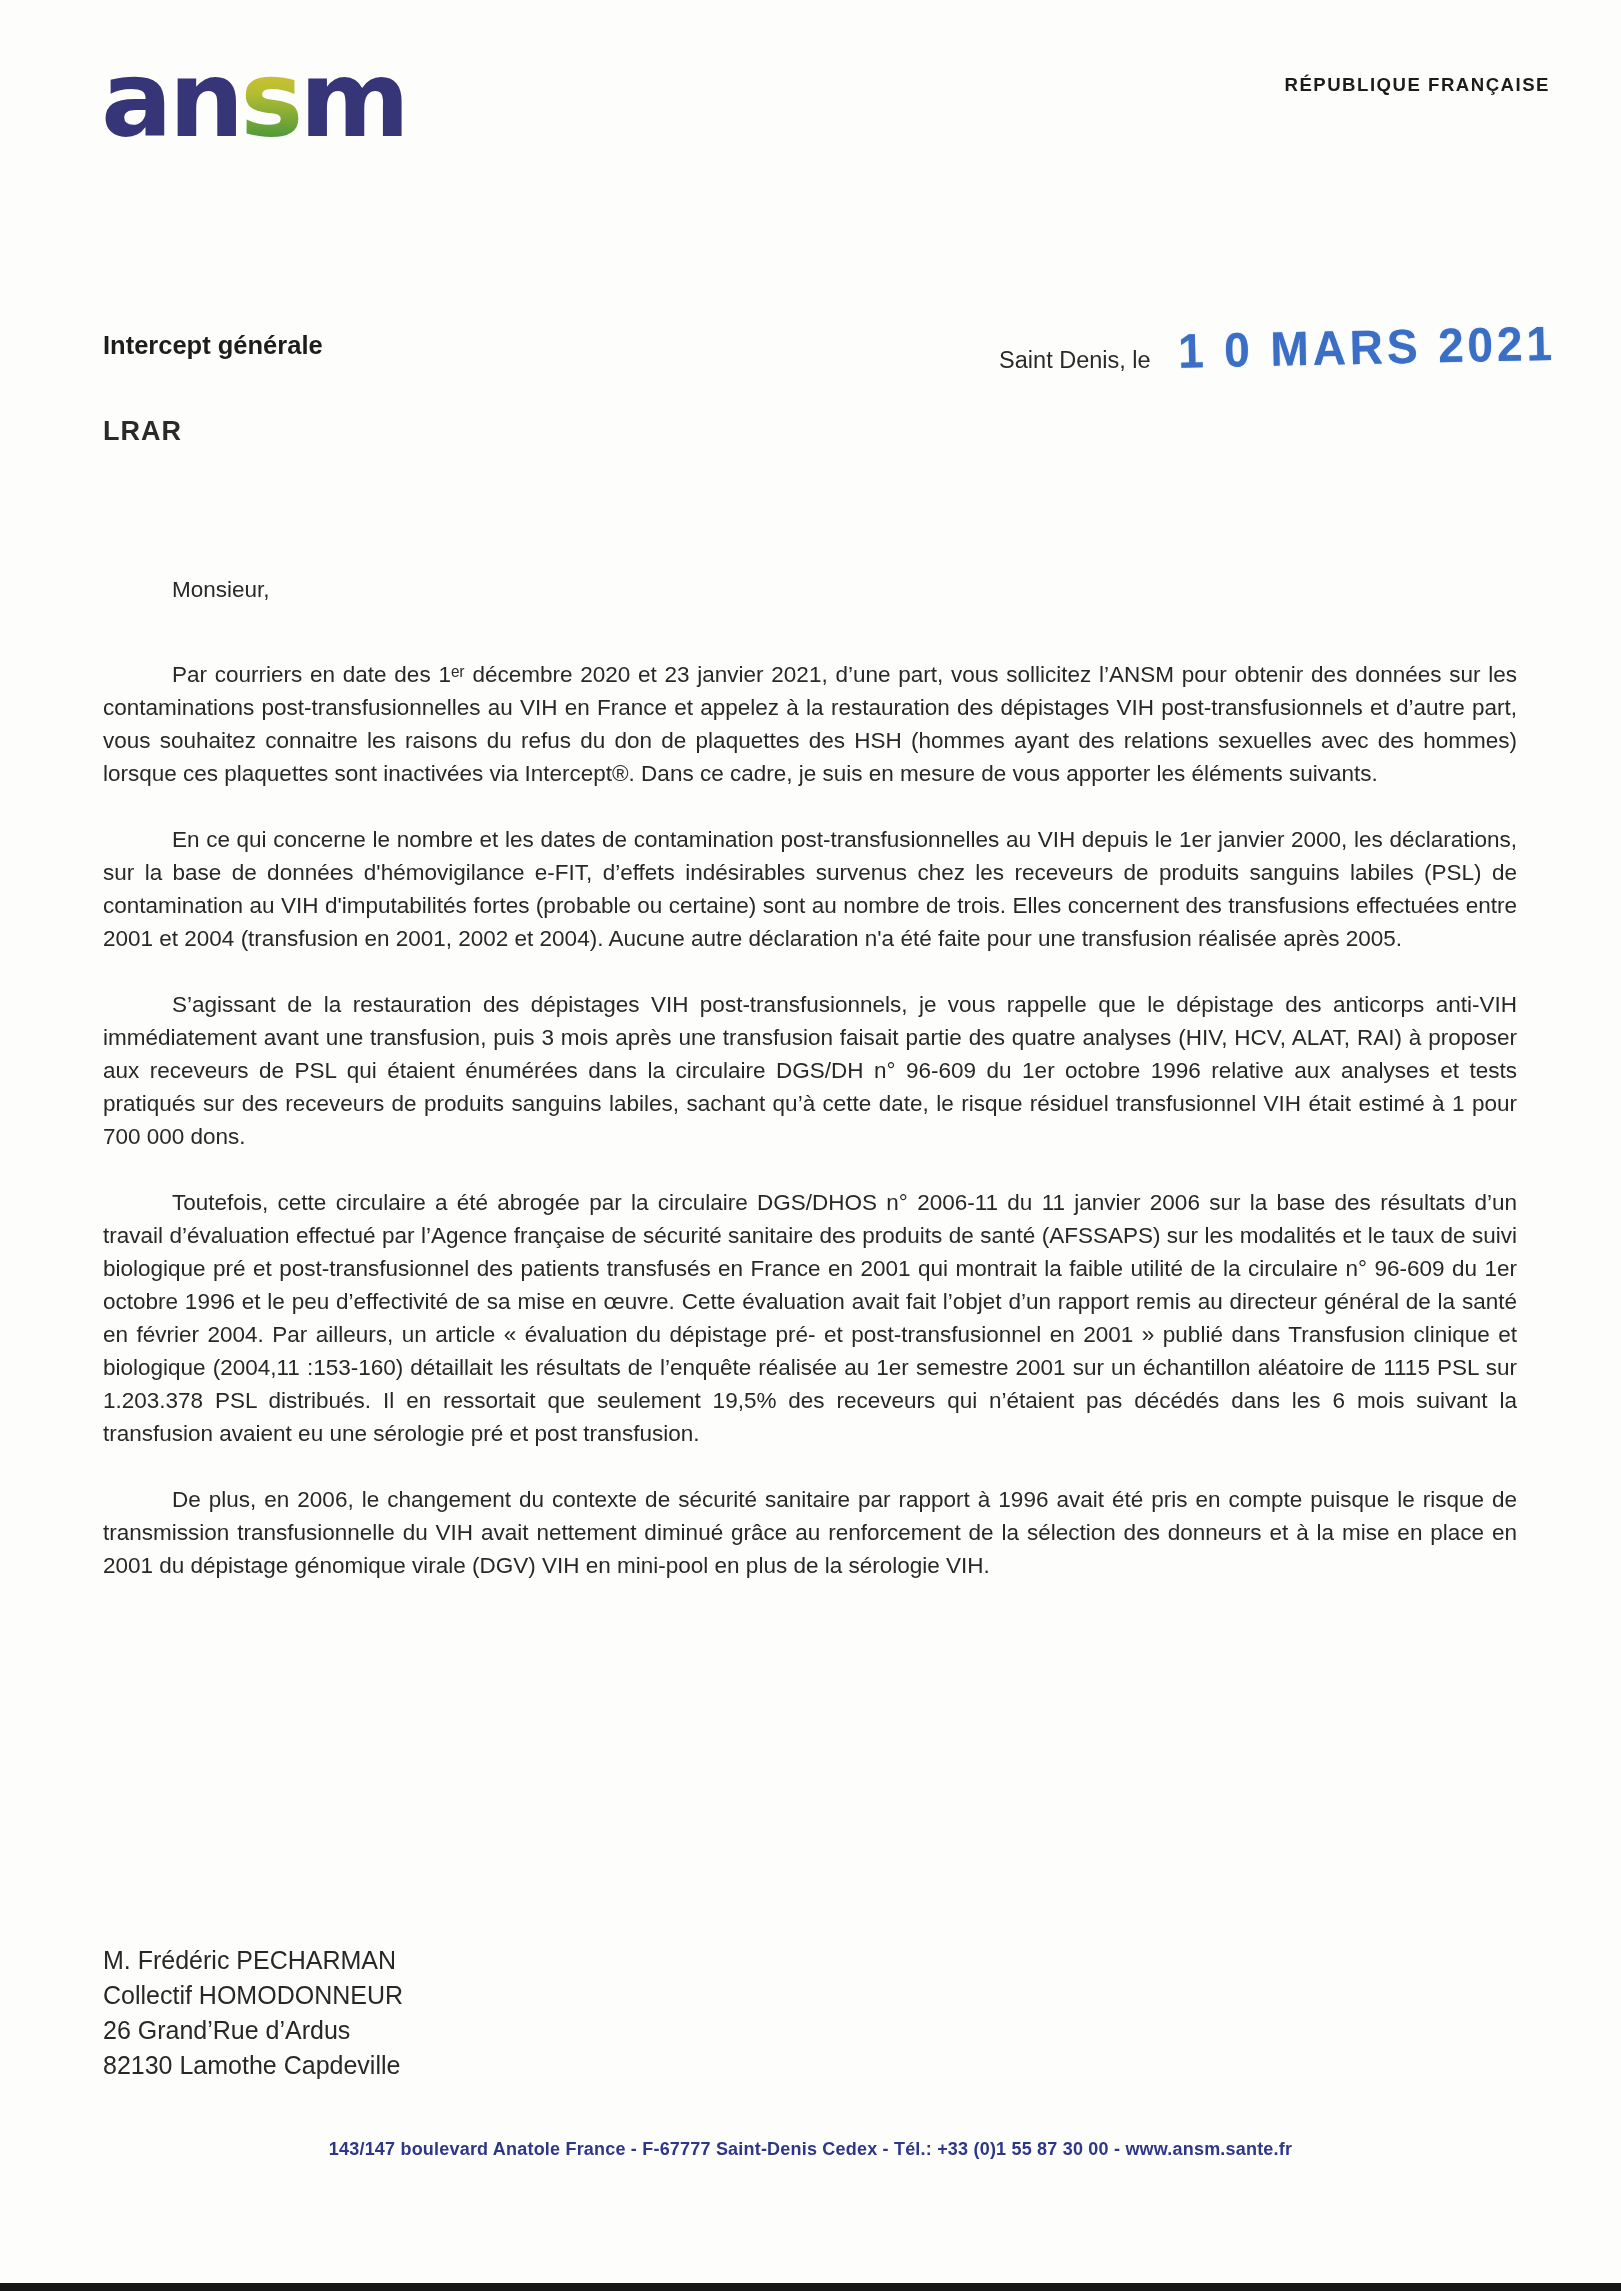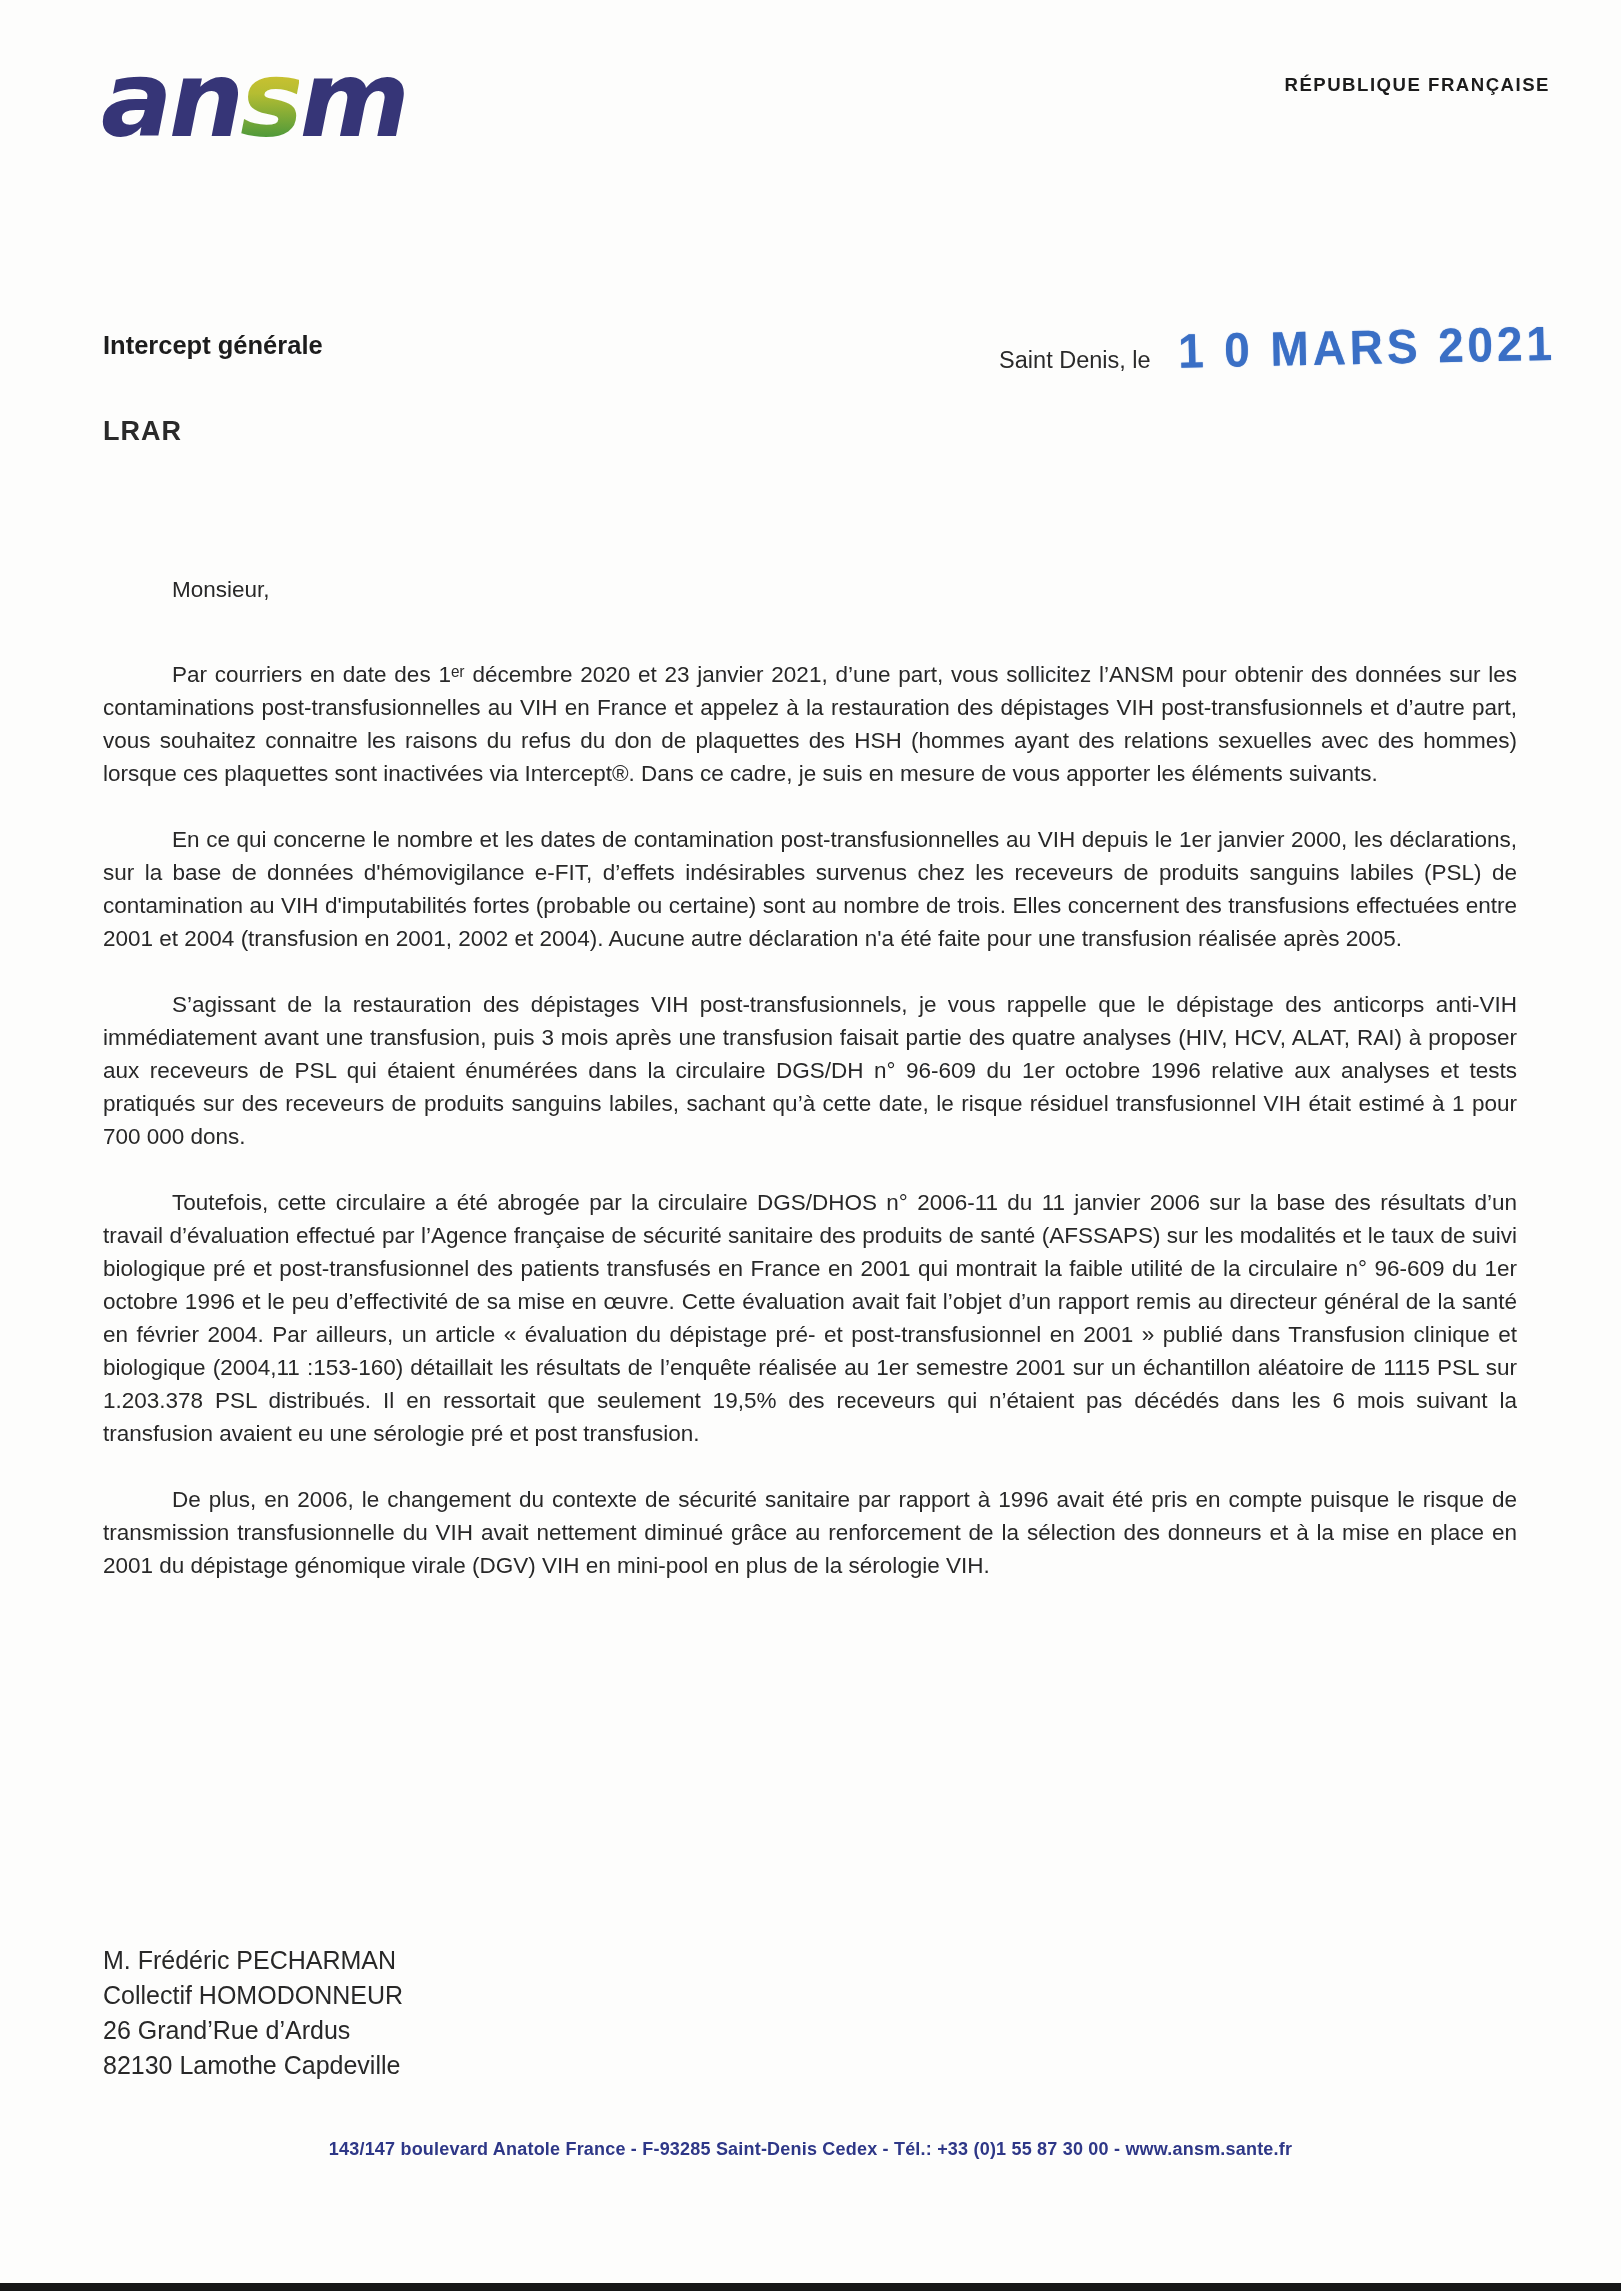--- a/index.html
+++ b/index.html
@@ -7,21 +7,21 @@
     position: relative;
     width: 1621px;
     height: 2292px;
     background: #fdfdfc;
     font-family: "Liberation Sans", sans-serif;
     color: #262626;
     overflow: hidden;
   }
 
   
-  .logo-block { position: absolute; left: 101px; top: 47px; font-style: italic; }
+  .logo-block { position: absolute; left: 101px; top: 47px; }
   .logo-word {
     font-family: "DejaVu Sans", sans-serif;
     font-weight: bold;
     font-size: 106px;
     line-height: 1;
     letter-spacing: -3.9px;
     color: #363577;
   }
   .logo-word .letter-s {
     background: linear-gradient(180deg, #e5c72e 10%, #b5bd32 45%, #43953b 85%);
@@ -180,18 +180,18 @@
     <p>De plus, en 2006, le changement du contexte de sécurité sanitaire par rapport à 1996 avait été pris en compte puisque le risque de transmission transfusionnelle du VIH avait nettement diminué grâce au renforcement de la sélection des donneurs et à la mise en place en 2001 du dépistage génomique virale (DGV) VIH en mini-pool en plus de la sérologie VIH.</p>
   </div>
 
   <div class="recipient">
     <div>M. Frédéric PECHARMAN</div>
     <div>Collectif HOMODONNEUR</div>
     <div>26 Grand’Rue d’Ardus</div>
     <div>82130 Lamothe Capdeville</div>
   </div>
 
-  <div class="footer">143/147 boulevard Anatole France - F-93285 Saint-Denis Cedex - Tél.: +33 (0)1 55 87 30 00 - www.ansm.sante.fr</div>
+  <div class="footer">143/147 boulevard Anatole France - F-67777 Saint-Denis Cedex - Tél.: +33 (0)1 55 87 30 00 - www.ansm.sante.fr</div>
 
   <div class="scan-edge-bottom"></div>
 
 </div>
 
 
 </body></html>

